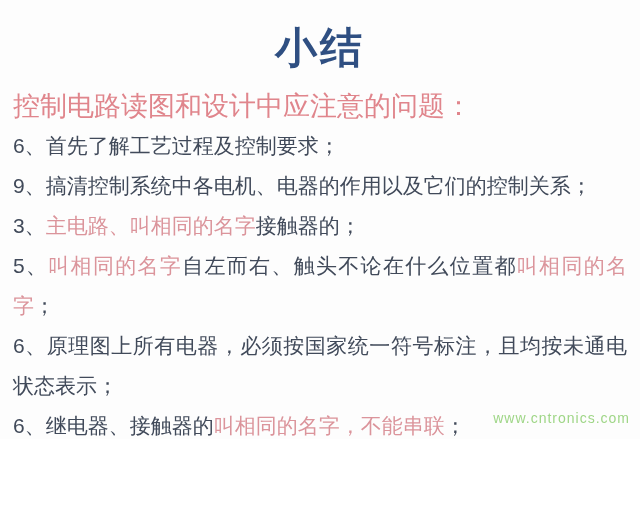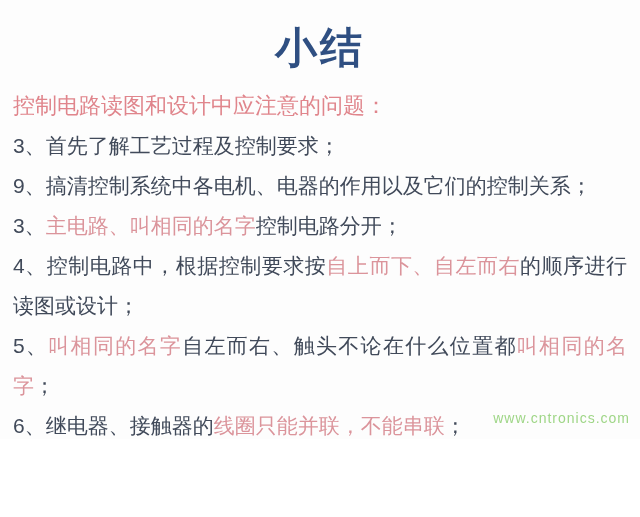--- a/index.html
+++ b/index.html
@@ -24,21 +24,21 @@
     font-size: 42px;
     font-weight: bold;
     letter-spacing: 3px;
     color: var(--title-color, #2f4f82);
   }
   .content {
     padding: 8px 13px 0 13px;
   }
   .intro {
     margin: 0;
-    font-size: 22px;
+    font-size: 27px;
     line-height: 40px;
     color: var(--intro-color, #e0858c);
   }
   .item {
     margin: 0;
     font-size: 21px;
     line-height: 40px;
     color: var(--text-color, #414a5a);
     text-align: justify;
   }
@@ -57,23 +57,23 @@
 </head>
 <body>
 
 <div class="page" style="--title-color: #2f4f82; --text-color: #414a5a; --intro-color: #e0858c; --hl-color: #db949b; --wm-color: #9fd687; --bg-color: #fdfdfd;">
   <h1 class="title">小结</h1>
 
   <div class="content">
     <p class="intro">控制电路读图和设计中应注意的问题：</p>
 
     <div id="summary-list">
-        <p class="item"><span>3、首先了解工艺过程及控制要求；</span></p>
+        <p class="item"><span>6、首先了解工艺过程及控制要求；</span></p>
         <p class="item"><span>9、搞清控制系统中各电机、电器的作用以及它们的控制关系；</span></p>
-        <p class="item"><span>3、</span><span class="hl">主电路、叫相同的名字</span><span>控制电路分开；</span></p>
-        <p class="item"><span>4、控制电路中，根据控制要求按</span><span class="hl">自上而下、自左而右</span><span>的顺序进行读图或设计；</span></p>
+        <p class="item"><span>3、</span><span class="hl">主电路、叫相同的名字</span><span>接触器的；</span></p>
         <p class="item"><span>5、</span><span class="hl">叫相同的名字</span><span>自左而右、触头不论在什么位置都</span><span class="hl">叫相同的名字</span><span>；</span></p>
-        <p class="item"><span>6、继电器、接触器的</span><span class="hl">线圈只能并联，不能串联</span><span>；</span></p>
+        <p class="item"><span>6、原理图上所有电器，必须按国家统一符号标注，且均按未通电状态表示；</span></p>
+        <p class="item"><span>6、继电器、接触器的</span><span class="hl">叫相同的名字，不能串联</span><span>；</span></p>
       </div>
   </div>
 
   <div class="watermark">www.cntronics.com</div>
 </div>
 
 </body></html>

